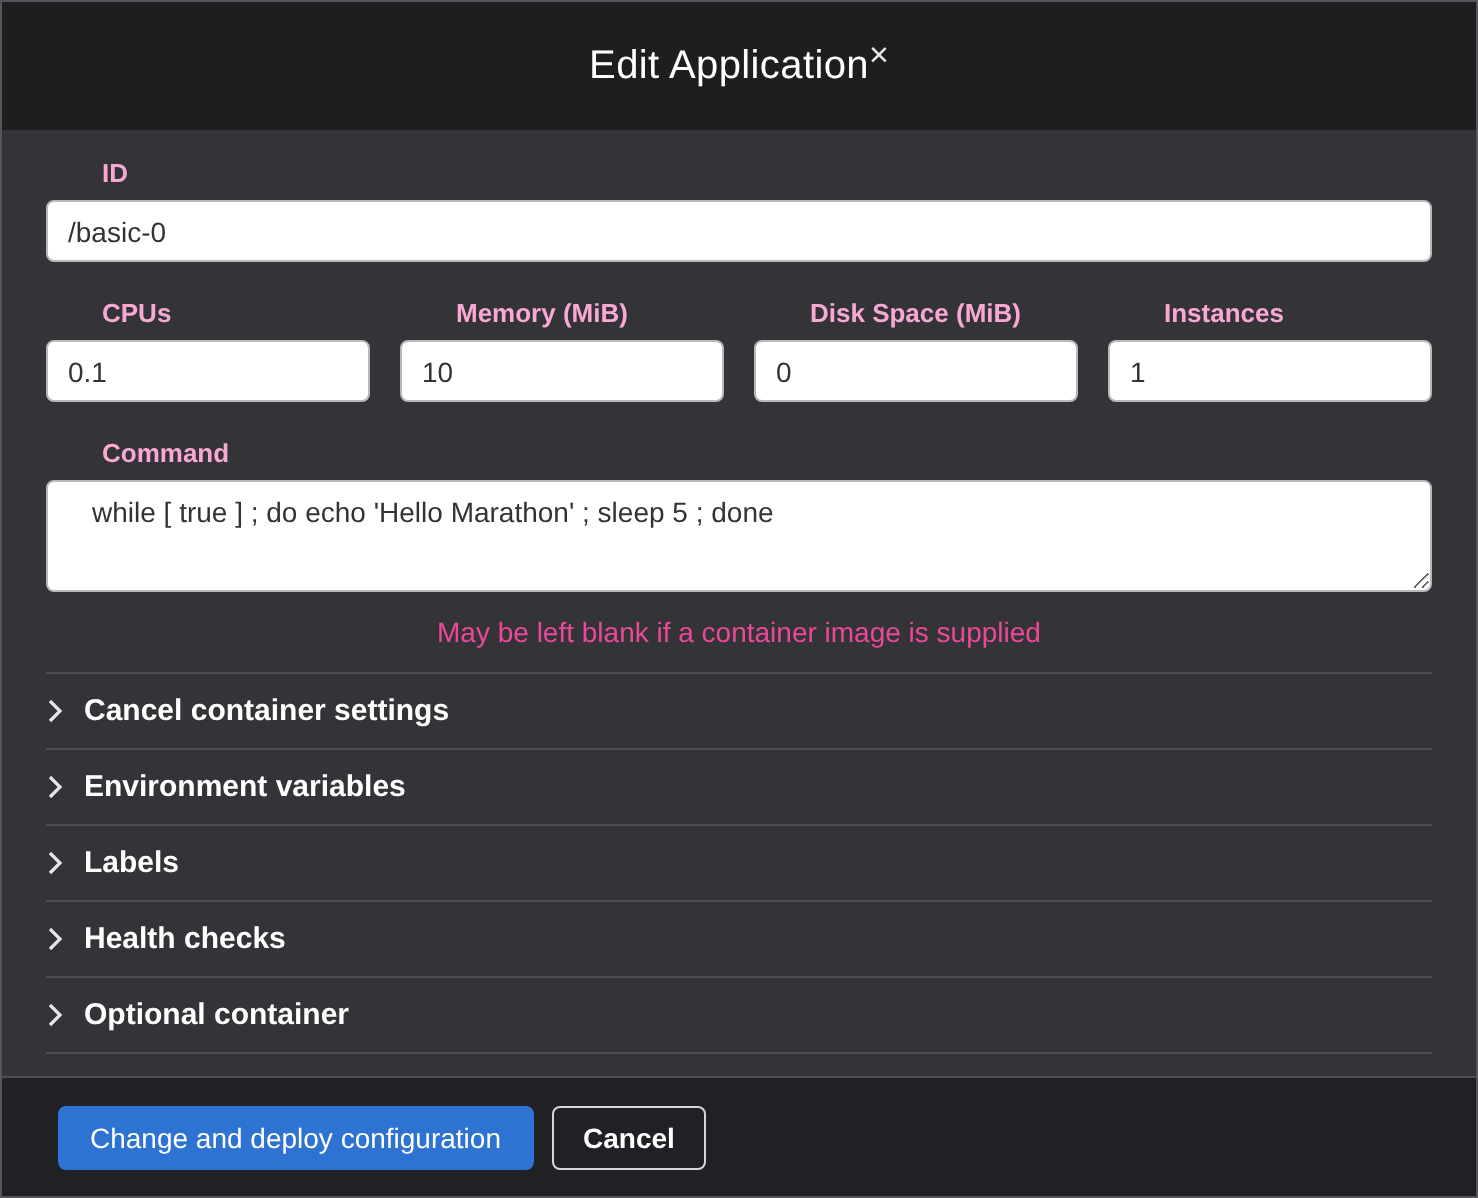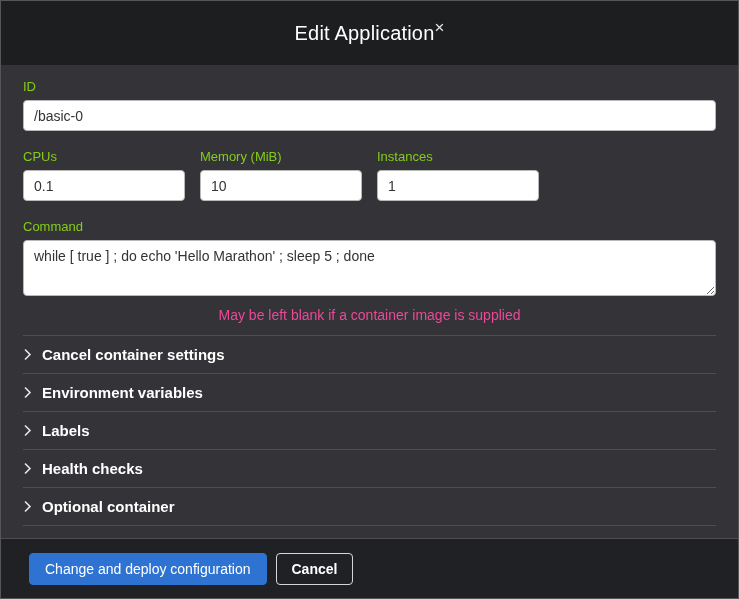--- a/index.html
+++ b/index.html
@@ -47,23 +47,24 @@
   
   .modal-body {
     flex: 1 1 auto;
     padding: 14px 22px 0 22px;
     overflow: hidden;
   }
   .form-group { margin-bottom: 18px; }
   .field-label {
     display: block;
     font-size: 13px;
-    font-weight: 400;
-    color: #84cc16;
+    font-weight: 700;
+    color: #f9a8d4;
     margin-bottom: 6px;
+    margin-left: 28px;
   }
   .text-input {
     width: 100%;
     height: 31px;
     background: #ffffff;
     border: 1px solid #b9b9b9;
     border-radius: 4px;
     padding: 5px 10px;
     font-family: "Liberation Sans", sans-serif;
     font-size: 14px;
@@ -75,21 +76,21 @@
     column-gap: 15px;
     margin-bottom: 18px;
   }
   .four-col .form-group { margin-bottom: 0; }
   .command-textarea {
     width: 100%;
     height: 56px;
     background: #ffffff;
     border: 1px solid #b9b9b9;
     border-radius: 4px;
-    padding: 6px 10px;
+    padding: 6px 22px;
     font-family: "Liberation Sans", sans-serif;
     font-size: 14px;
     color: #333;
     resize: vertical;
     line-height: 1.35;
   }
   .help-text {
     margin-top: 7px;
     font-size: 14px;
     color: #ec4899;
@@ -168,20 +169,24 @@
     <div class="four-col">
       <div class="form-group">
         <label class="field-label">CPUs</label>
         <input class="text-input" type="text" value="0.1" style="">
       </div>
       <div class="form-group">
         <label class="field-label">Memory (MiB)</label>
         <input class="text-input" type="text" value="10" style="">
       </div>
       <div class="form-group">
+        <label class="field-label">Disk Space (MiB)</label>
+        <input class="text-input" type="text" value="0" style="">
+      </div>
+      <div class="form-group">
         <label class="field-label">Instances</label>
         <input class="text-input" type="text" value="1" style="">
       </div>
     </div>
 
     <div class="form-group command-group">
       <label class="field-label">Command</label>
       <textarea class="command-textarea" style="">while [ true ] ; do echo 'Hello Marathon' ; sleep 5 ; done</textarea>
       <div class="help-text">May be left blank if a container image is supplied</div>
     </div>

